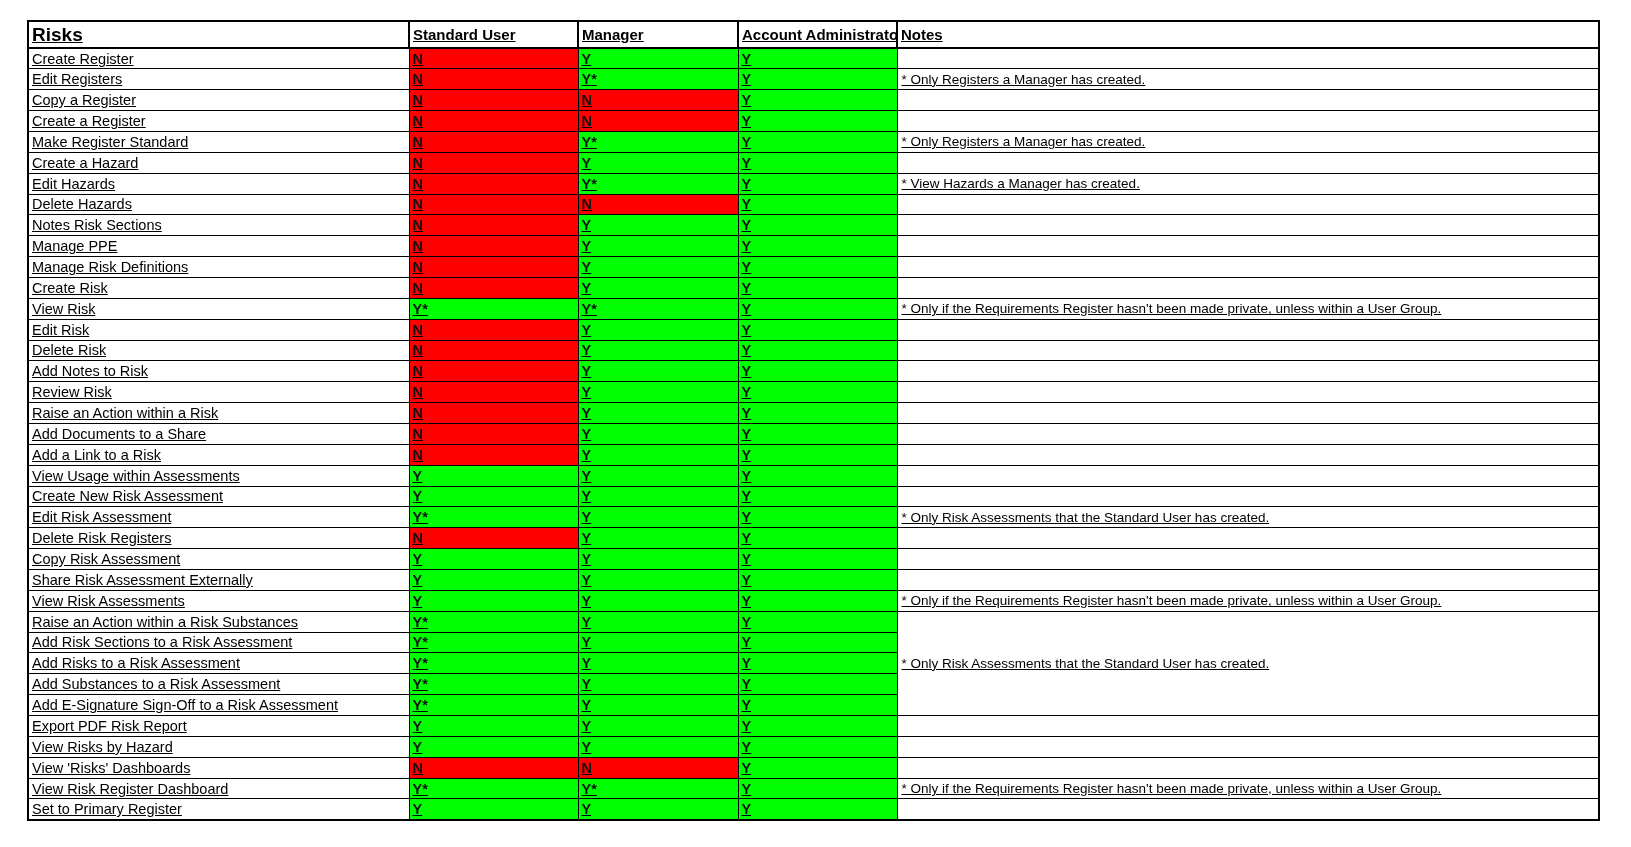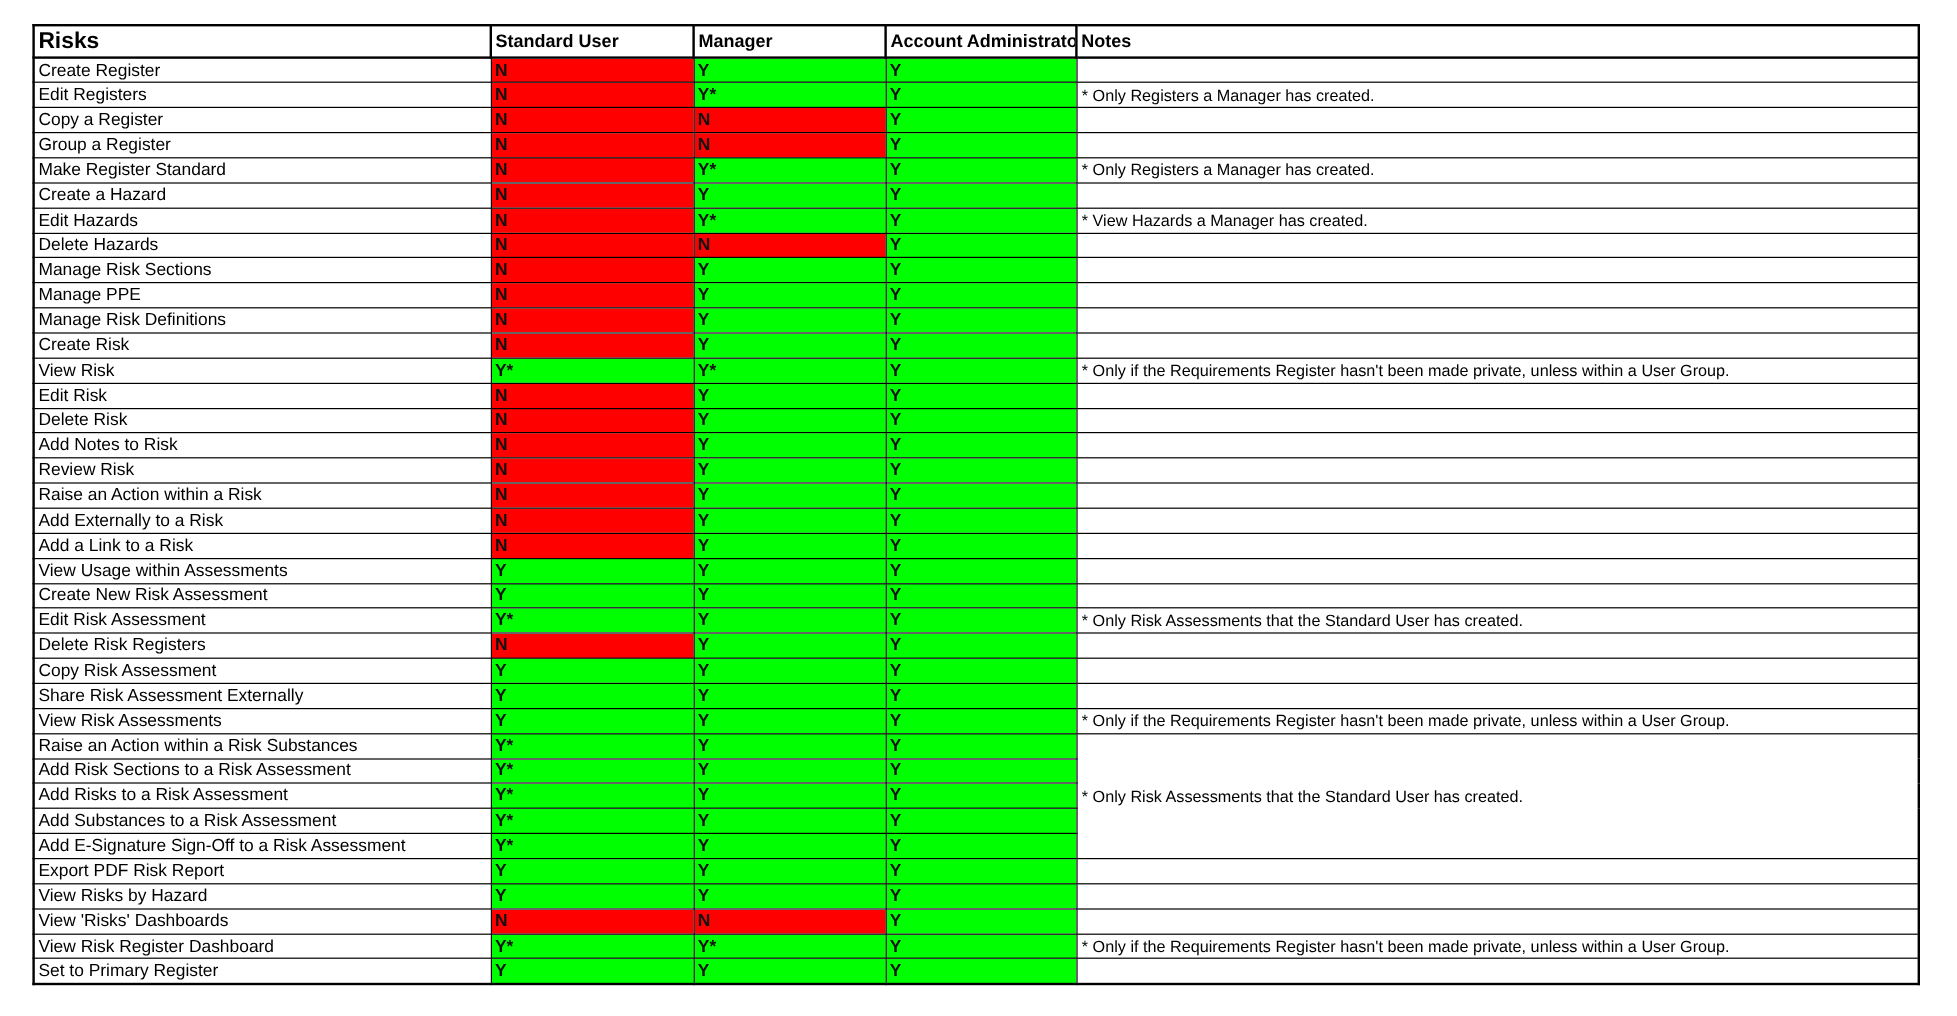--- a/index.html
+++ b/index.html
@@ -15,20 +15,21 @@
     color: #000000;
   }
   .table-wrap {
     margin: 20px 0 0 27px;
   }
   table.perm {
     border-collapse: collapse;
     table-layout: fixed;
     width: 1571px;
     border: 2px solid #000000;
+    text-decoration: underline;
   }
   col.c-label  { width: 381px; }
   col.c-std    { width: 169px; }
   col.c-mgr    { width: 160px; }
   col.c-adm    { width: 159px; }
   col.c-notes  { width: 702px; }
 
   thead tr { height: 27px; }
   tbody tr { height: 20.87px; }
 
@@ -101,21 +102,21 @@
   <td class="note">* Only Registers a Manager has created.</td>
         </tr>
         <tr>
     <td class="label">Copy a Register</td>
     <td class="val" style="background: rgb(255, 0, 0);">N</td>
     <td class="val" style="background: rgb(255, 0, 0);">N</td>
     <td class="val" style="background: rgb(0, 255, 0);">Y</td>
   <td class="note"></td>
         </tr>
         <tr>
-    <td class="label">Group a Register</td>
+    <td class="label">Create a Register</td>
     <td class="val" style="background: rgb(255, 0, 0);">N</td>
     <td class="val" style="background: rgb(255, 0, 0);">N</td>
     <td class="val" style="background: rgb(0, 255, 0);">Y</td>
   <td class="note"></td>
         </tr>
         <tr>
     <td class="label">Make Register Standard</td>
     <td class="val" style="background: rgb(255, 0, 0);">N</td>
     <td class="val" style="background: rgb(0, 255, 0);">Y*</td>
     <td class="val" style="background: rgb(0, 255, 0);">Y</td>
@@ -136,21 +137,21 @@
   <td class="note">* View Hazards a Manager has created.</td>
         </tr>
         <tr>
     <td class="label">Delete Hazards</td>
     <td class="val" style="background: rgb(255, 0, 0);">N</td>
     <td class="val" style="background: rgb(255, 0, 0);">N</td>
     <td class="val" style="background: rgb(0, 255, 0);">Y</td>
   <td class="note"></td>
         </tr>
         <tr>
-    <td class="label">Manage Risk Sections</td>
+    <td class="label">Notes Risk Sections</td>
     <td class="val" style="background: rgb(255, 0, 0);">N</td>
     <td class="val" style="background: rgb(0, 255, 0);">Y</td>
     <td class="val" style="background: rgb(0, 255, 0);">Y</td>
   <td class="note"></td>
         </tr>
         <tr>
     <td class="label">Manage PPE</td>
     <td class="val" style="background: rgb(255, 0, 0);">N</td>
     <td class="val" style="background: rgb(0, 255, 0);">Y</td>
     <td class="val" style="background: rgb(0, 255, 0);">Y</td>
@@ -206,21 +207,21 @@
   <td class="note"></td>
         </tr>
         <tr>
     <td class="label">Raise an Action within a Risk</td>
     <td class="val" style="background: rgb(255, 0, 0);">N</td>
     <td class="val" style="background: rgb(0, 255, 0);">Y</td>
     <td class="val" style="background: rgb(0, 255, 0);">Y</td>
   <td class="note"></td>
         </tr>
         <tr>
-    <td class="label">Add Externally to a Risk</td>
+    <td class="label">Add Documents to a Share</td>
     <td class="val" style="background: rgb(255, 0, 0);">N</td>
     <td class="val" style="background: rgb(0, 255, 0);">Y</td>
     <td class="val" style="background: rgb(0, 255, 0);">Y</td>
   <td class="note"></td>
         </tr>
         <tr>
     <td class="label">Add a Link to a Risk</td>
     <td class="val" style="background: rgb(255, 0, 0);">N</td>
     <td class="val" style="background: rgb(0, 255, 0);">Y</td>
     <td class="val" style="background: rgb(0, 255, 0);">Y</td>

